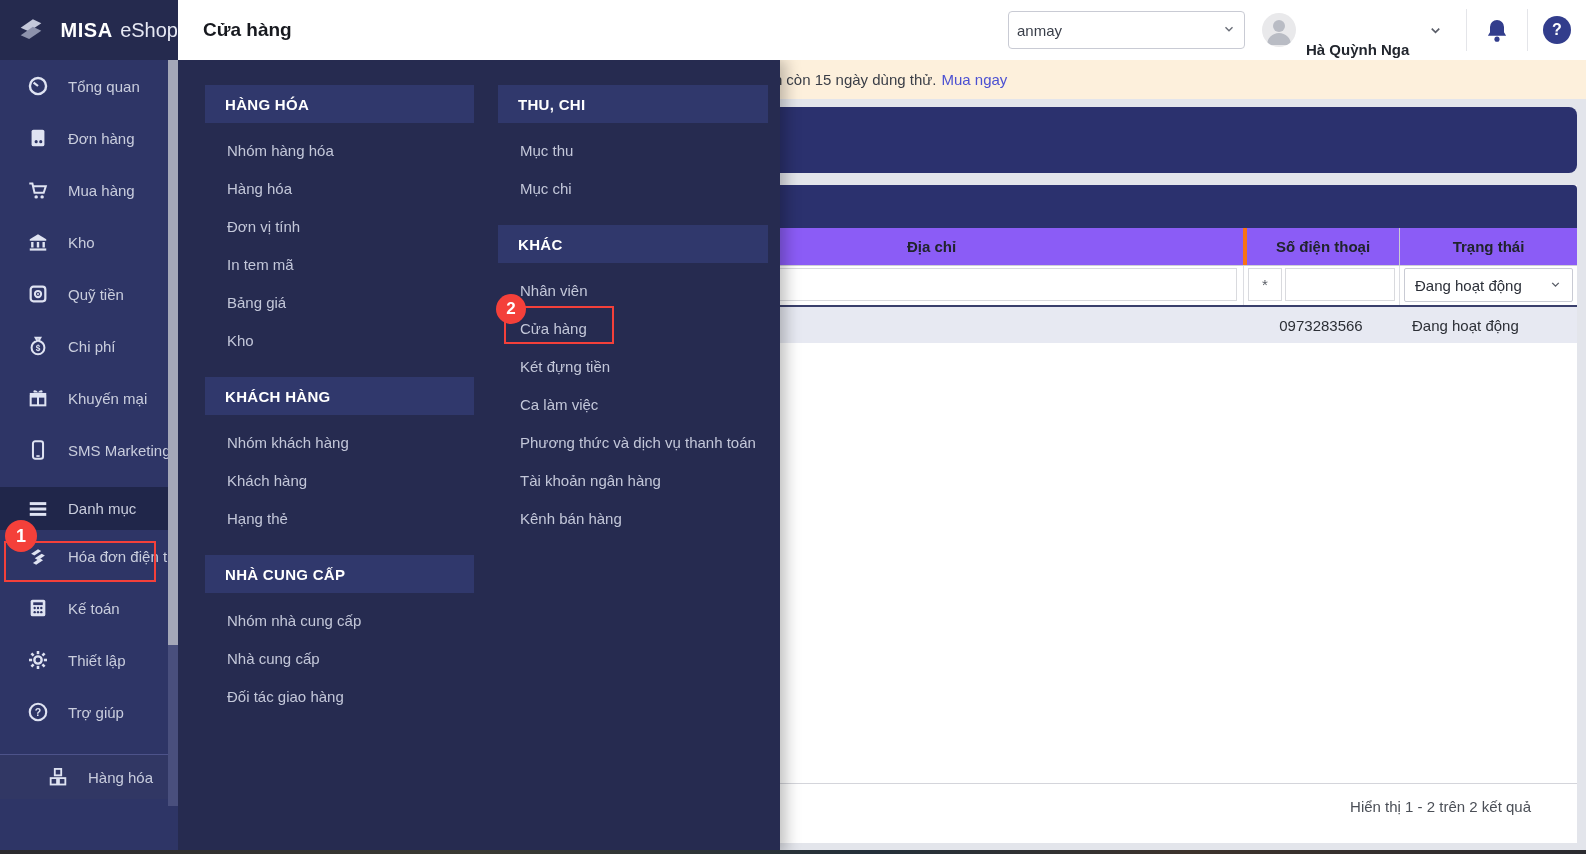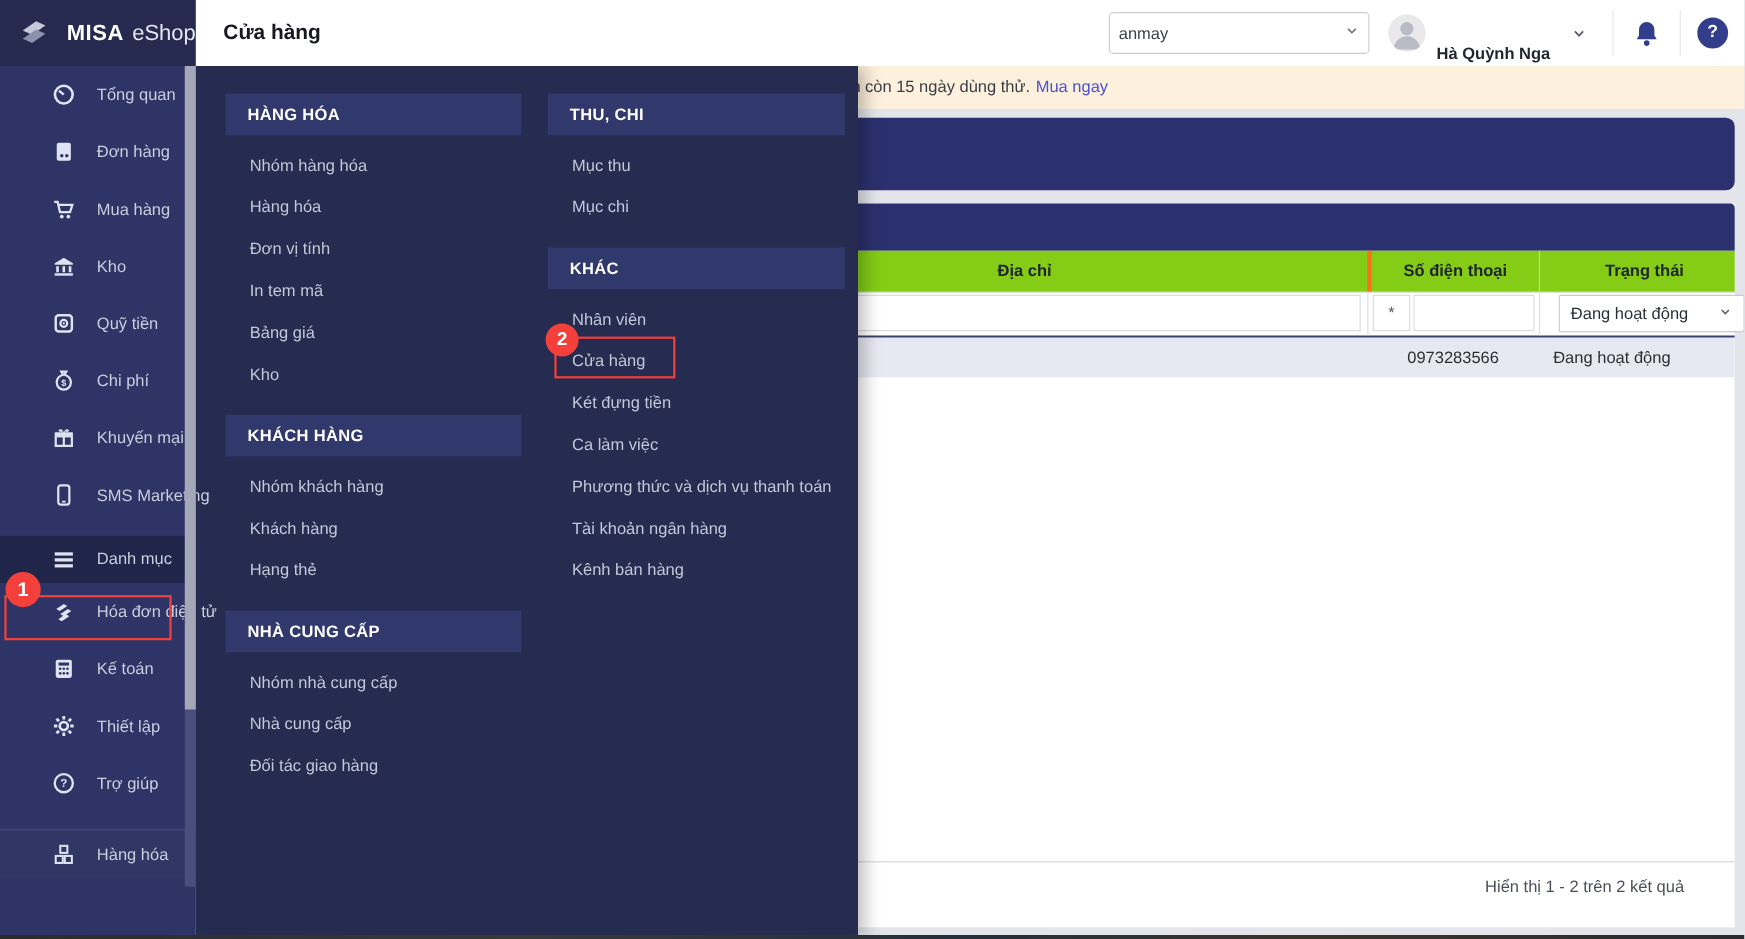--- a/index.html
+++ b/index.html
@@ -28,44 +28,44 @@
   #bell-btn{left:1483px;top:17px;width:28px;height:28px;z-index:31;cursor:pointer;}
   #help-btn{left:1543px;top:16px;width:28px;height:28px;border-radius:50%;background:#323d8c;color:#fff;font-weight:bold;font-size:16px;display:flex;align-items:center;justify-content:center;z-index:31;cursor:pointer;}
 
   
   #banner{left:178px;top:60px;width:1408px;height:39px;background:var(--banner-bg);z-index:5;}
   #banner-text{position:absolute;left:596px;top:0;height:39px;display:flex;align-items:center;font-size:15px;color:#3a3e47;white-space:nowrap;}
   #banner-text a{color:var(--link-blue);text-decoration:none;margin-left:5px;cursor:pointer;}
   #panel-top{left:620px;top:107px;width:957px;height:66px;background:var(--brand-navy);border-radius:8px;z-index:4;}
   #card{left:620px;top:185px;width:957px;height:658px;background:#fff;z-index:4;}
   #card-toolbar{left:0;top:0;width:957px;height:43px;background:var(--brand-navy);border-radius:4px 4px 0 0;}
-  #thead{left:0;top:43px;width:957px;height:38px;background:#84cc16;border-bottom:1px solid #cfd0d6;display:flex;}
+  #thead{left:0;top:43px;width:957px;height:38px;background:#8b5cf6;border-bottom:1px solid #cfd0d6;display:flex;}
   #tfilter{left:0;top:81px;width:957px;height:41px;background:#fff;border-bottom:2px solid #3a3f6c;display:flex;}
   #trow{left:0;top:122px;width:957px;height:36px;background:var(--row-hl);display:flex;}
   .col-address{flex:1;}
   .col-phone{width:156px;border-left:4px solid #f97316;}
-  .col-status{width:178px;border-left:1px solid #c9cbd2;padding-left:13px;}
+  .col-status{width:178px;border-left:1px solid #c9cbd2;}
   #thead .cell{display:flex;align-items:center;justify-content:center;font-size:15px;font-weight:bold;color:#20242c;}
   #tfilter .col-phone,#tfilter .col-status{border-left:1px solid #dcdde2;}
   #trow .cell{display:flex;align-items:center;font-size:15px;color:#2c2f36;border-left:none;}
   #trow .col-phone{justify-content:center;border-left:none;}
   #trow .col-status{padding-left:13px;border-left:none;}
   .filter-box{background:#fff;border:1px solid #d9dade;height:33px;margin-top:2px;}
   #f-address{margin-left:0;margin-right:6px;flex:1;border-left:none;}
   #f-star{width:34px;margin-left:4px;display:flex;align-items:center;justify-content:center;color:#5a5e66;font-size:15px;}
   #f-phone{flex:1;margin-left:3px;margin-right:4px;}
   #tfilter .col-phone{display:flex;}
   #f-status{margin:2px 5px 0 4px;width:169px;height:34px;border:1px solid #c9cbd4;border-radius:2px;background:#fff;display:flex;align-items:center;padding:0 10px;font-size:15px;color:#2b2f38;cursor:pointer;}
   #f-status .caret{margin-left:auto;}
   #pag-line{left:0;top:598px;width:957px;height:1px;background:#d4d5db;}
   #pagination{left:0;top:599px;width:957px;height:44px;display:flex;align-items:center;justify-content:flex-end;padding-right:46px;font-size:15px;color:#4b4f57;}
 
   
   #sidebar{left:0;top:60px;width:178px;height:794px;background:var(--sidebar-navy);z-index:25;}
-  .side-item{height:52px;display:flex;align-items:center;padding-left:46px;cursor:pointer;position:relative;}
+  .side-item{height:52px;display:flex;align-items:center;padding-left:26px;cursor:pointer;position:relative;}
   .side-item .ic{width:24px;height:24px;margin-right:18px;flex:0 0 24px;display:flex;align-items:center;justify-content:center;}
   .side-item .lbl{font-size:15px;color:#c9cddd;white-space:nowrap;}
   .side-item.active{height:43px;margin-top:11px;background:#20264a;width:168px;}
   #side-divider{margin-top:16px;width:178px;height:1px;background:#4d538a;}
   #side-bottom{height:44px;background:#313764;display:flex;align-items:center;padding-left:46px;cursor:pointer;}
   #side-bottom .ic{width:24px;height:24px;margin-right:18px;display:flex;align-items:center;justify-content:center;}
   #side-bottom .lbl{font-size:15px;color:#c9cddd;}
   #sb-track{left:168px;top:60px;width:10px;height:746px;background:#494f7d;z-index:27;}
   #sb-thumb{left:168px;top:60px;width:10px;height:585px;background:#a4a7b8;z-index:28;}
 

